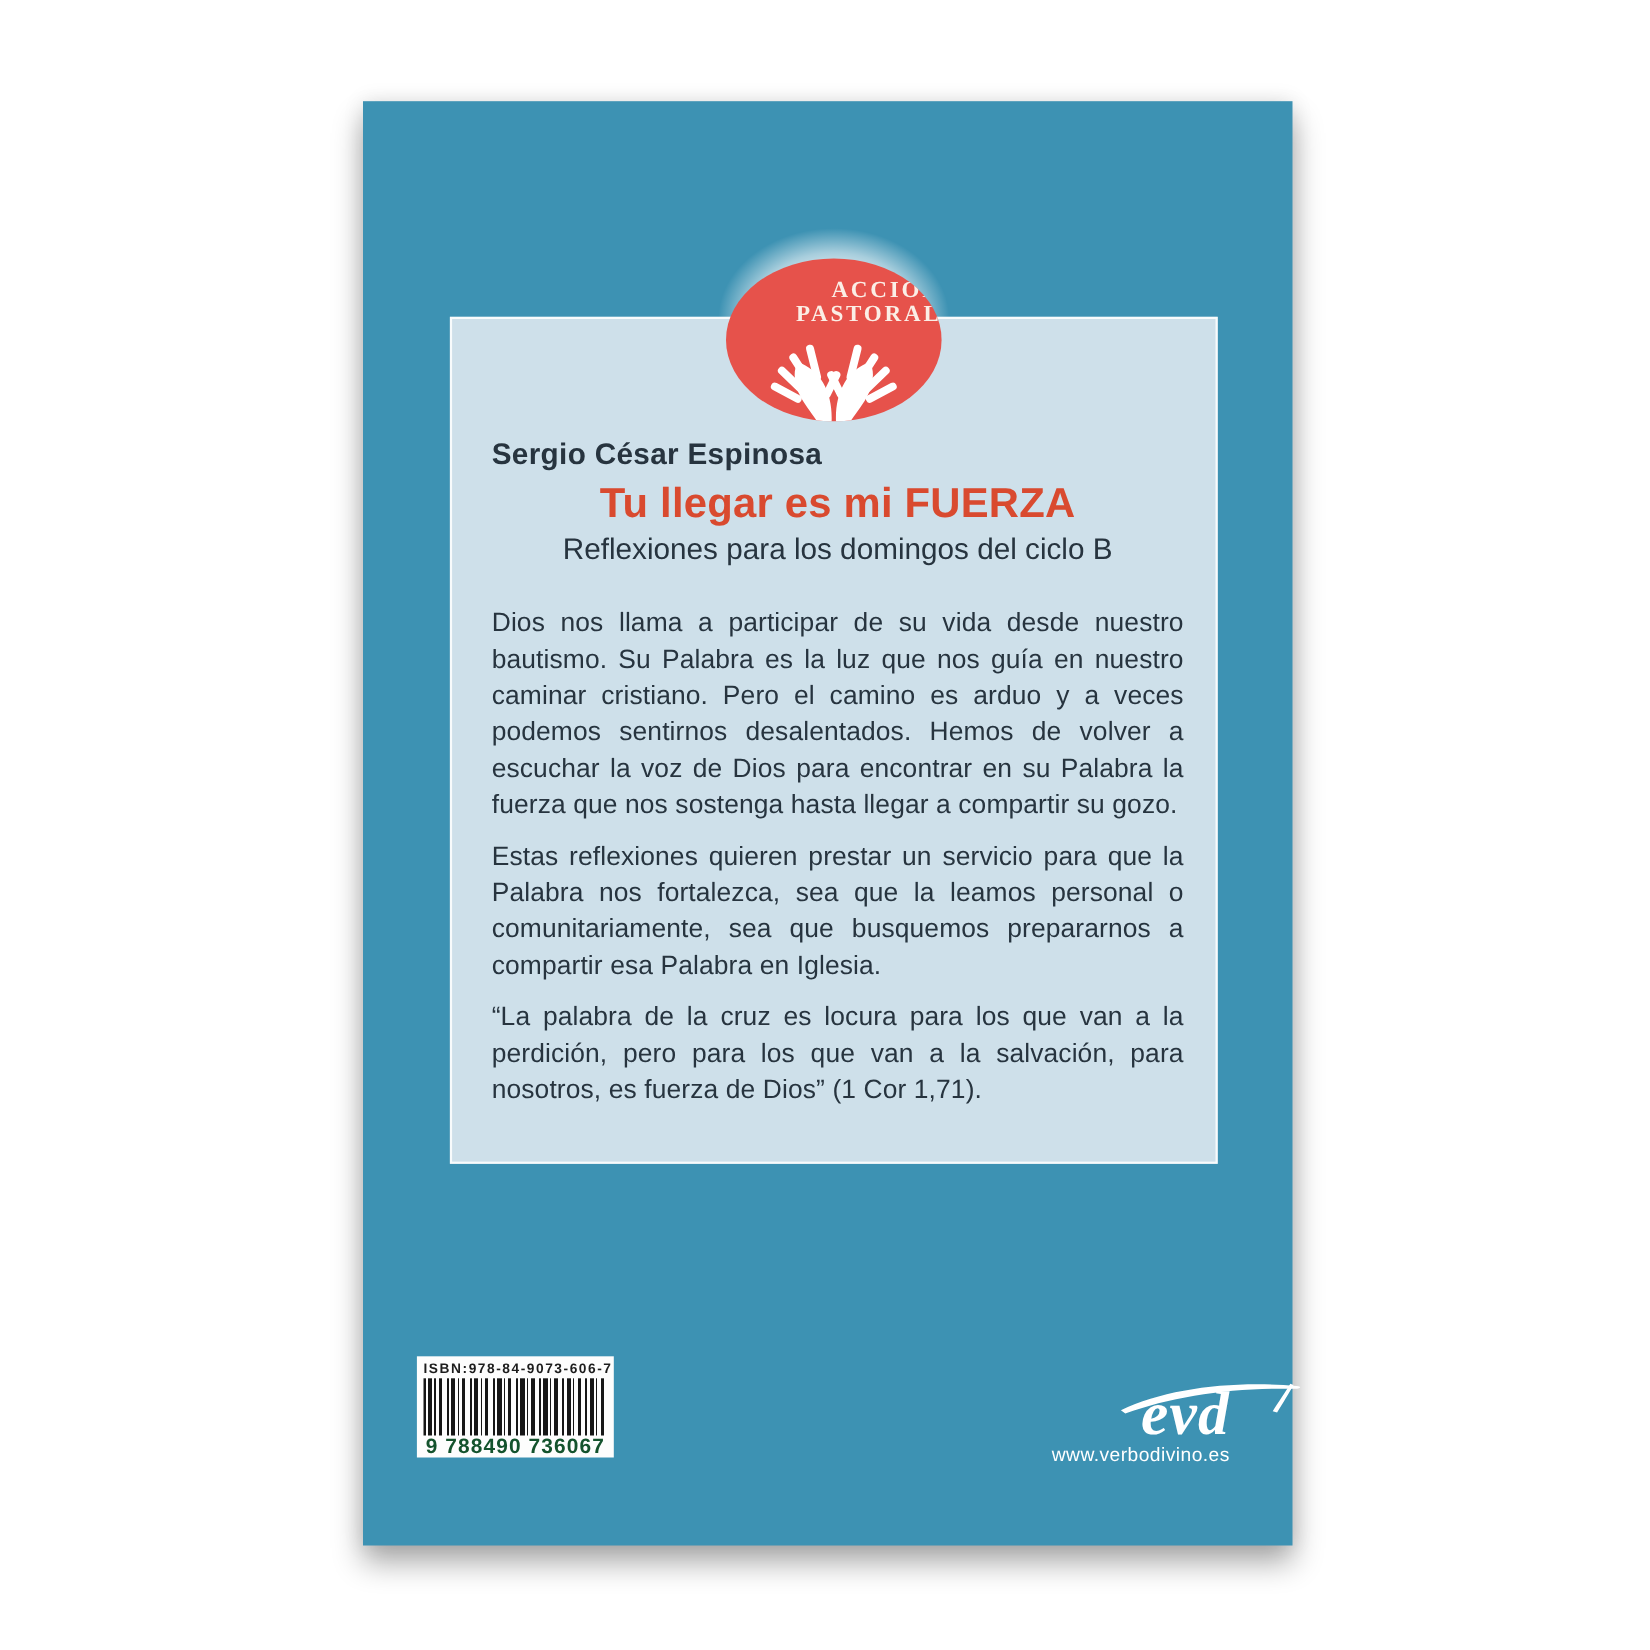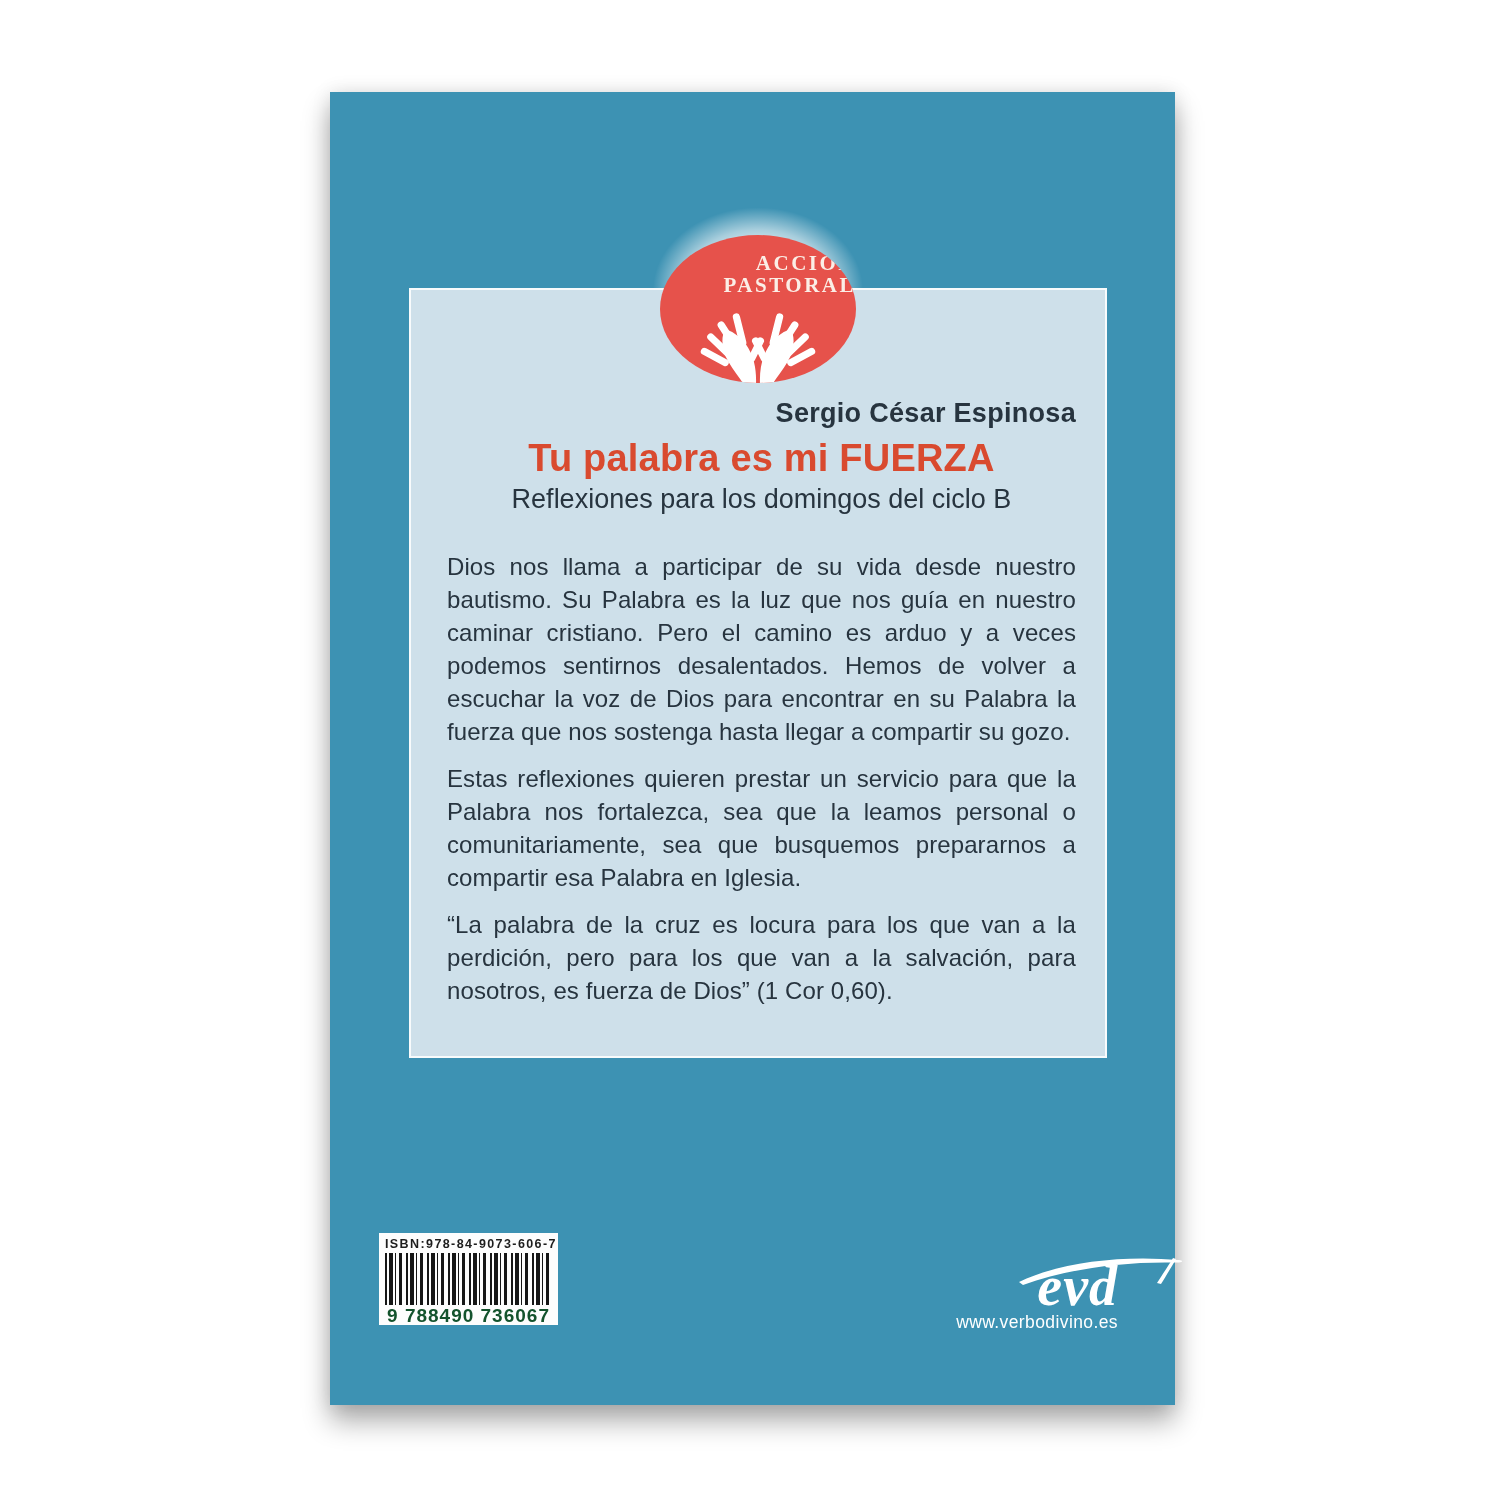--- a/index.html
+++ b/index.html
@@ -39,21 +39,21 @@
   .panel{
     position:absolute;
     left:79px; top:196px;
     width:698px; height:770px;
     background:var(--panel);
     border:2px solid rgba(255,255,255,0.85);
     padding:106px 29px 0 36px;
   }
 
   .author{
-    text-align:right;
+    text-align:left;
     color:var(--ink);
     font-size:27px;
     line-height:34px;
     font-weight:bold;
     letter-spacing:0.3px;
   }
   .title{
     text-align:center;
     color:var(--title);
     font-size:38px;
@@ -173,25 +173,25 @@
 </head>
 <body>
 
 <div class="stage">
   <div class="book">
 
     <div class="logo-glow"></div>
 
     <div class="panel">
       <div class="author">Sergio César Espinosa</div>
-      <div class="title">Tu palabra es mi FUERZA</div>
+      <div class="title">Tu llegar es mi FUERZA</div>
       <div class="subtitle">Reflexiones para los domingos del ciclo B</div>
       <p class="para">Dios nos llama a participar de su vida desde nuestro bautismo. Su Palabra es la luz que nos guía en nuestro caminar cristiano. Pero el camino es arduo y a veces podemos sentirnos desalentados. Hemos de volver a escuchar la voz de Dios para encontrar en su Palabra la fuerza que nos sostenga hasta llegar a compartir su gozo.</p>
       <p class="para">Estas reflexiones quieren prestar un servicio para que la Palabra nos fortalezca, sea que la leamos personal o comunitariamente, sea que busquemos prepararnos a compartir esa Palabra en Iglesia.</p>
-      <p class="para">“La palabra de la cruz es locura para los que van a la perdición, pero para los que van a la salvación, para nosotros, es fuerza de Dios” (1 Cor 0,60).</p>
+      <p class="para">“La palabra de la cruz es locura para los que van a la perdición, pero para los que van a la salvación, para nosotros, es fuerza de Dios” (1 Cor 1,71).</p>
     </div>
 
     <div class="badge">
       <div class="badge-line">ACCIÓN</div>
       <div class="badge-line">PASTORAL</div>
       <svg class="hands" viewBox="0 0 200 120" aria-hidden="true">
         <g fill="#ffffff" stroke="#ffffff" stroke-linecap="round">
 
           <g>
             <path stroke="none" d="M103,120 C101,100 104,83 112,69 C118,58 129,49 141,45 C147,56 145,72 137,86 C129,100 119,110 115,120 Z"></path>

